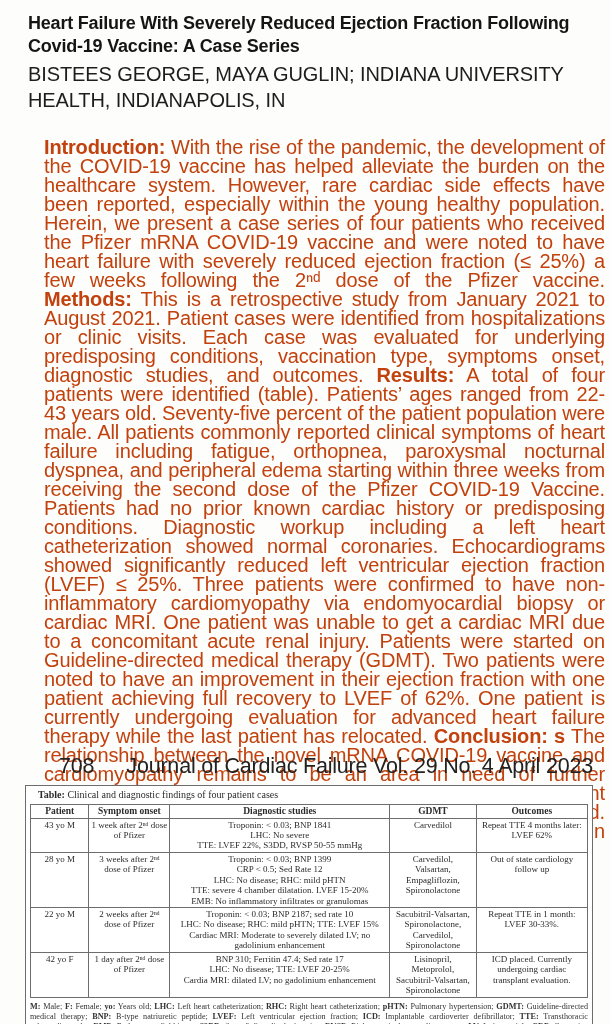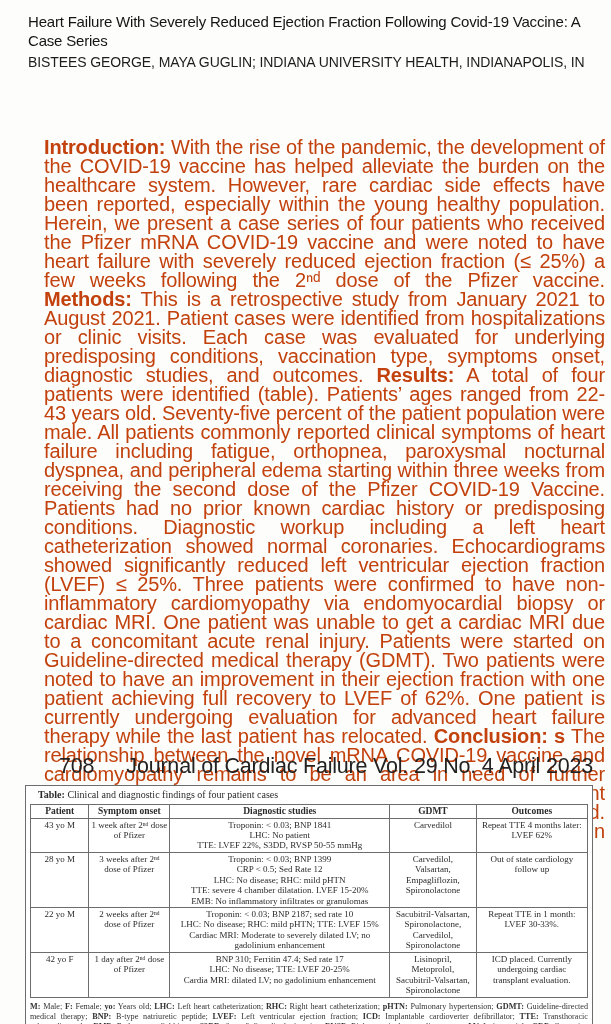--- a/index.html
+++ b/index.html
@@ -14,29 +14,29 @@
     overflow: hidden;
   }
   .title-block {
     position: absolute;
     top: 12px;
     left: 28px;
     width: 560px;
   }
   .paper-title {
     margin: 0;
-    font-size: 15px;
-    font-weight: normal;
+    font-size: 18px;
+    font-weight: bold;
     line-height: 1.28;
     letter-spacing: -0.2px;
     color: #151515;
   }
   .paper-authors {
     margin: 3px 0 0 0;
-    font-size: 14px;
+    font-size: 20px;
     line-height: 1.3;
     letter-spacing: -0.1px;
   }
   .abstract {
     position: absolute;
     top: 122px;
     left: 28px;
     width: 561px;
     margin: 16px;
     font-size: 20px;
@@ -145,21 +145,21 @@
       <tbody id="tbody">
           <tr>
             <td>
               <div>43 yo M</div>
             </td>
             <td>
               <div>1 week after 2ⁿᵈ dose of Pfizer</div>
             </td>
             <td>
               <div>Troponin: &lt; 0.03; BNP 1841</div>
-              <div>LHC: No patient</div>
+              <div>LHC: No severe</div>
               <div>TTE: LVEF 22%, S3DD, RVSP 50-55 mmHg</div>
             </td>
             <td>
               <div>Carvedilol</div>
             </td>
             <td>
               <div>Repeat TTE 4 months later: LVEF 62%</div>
             </td>
           </tr>
           <tr>

